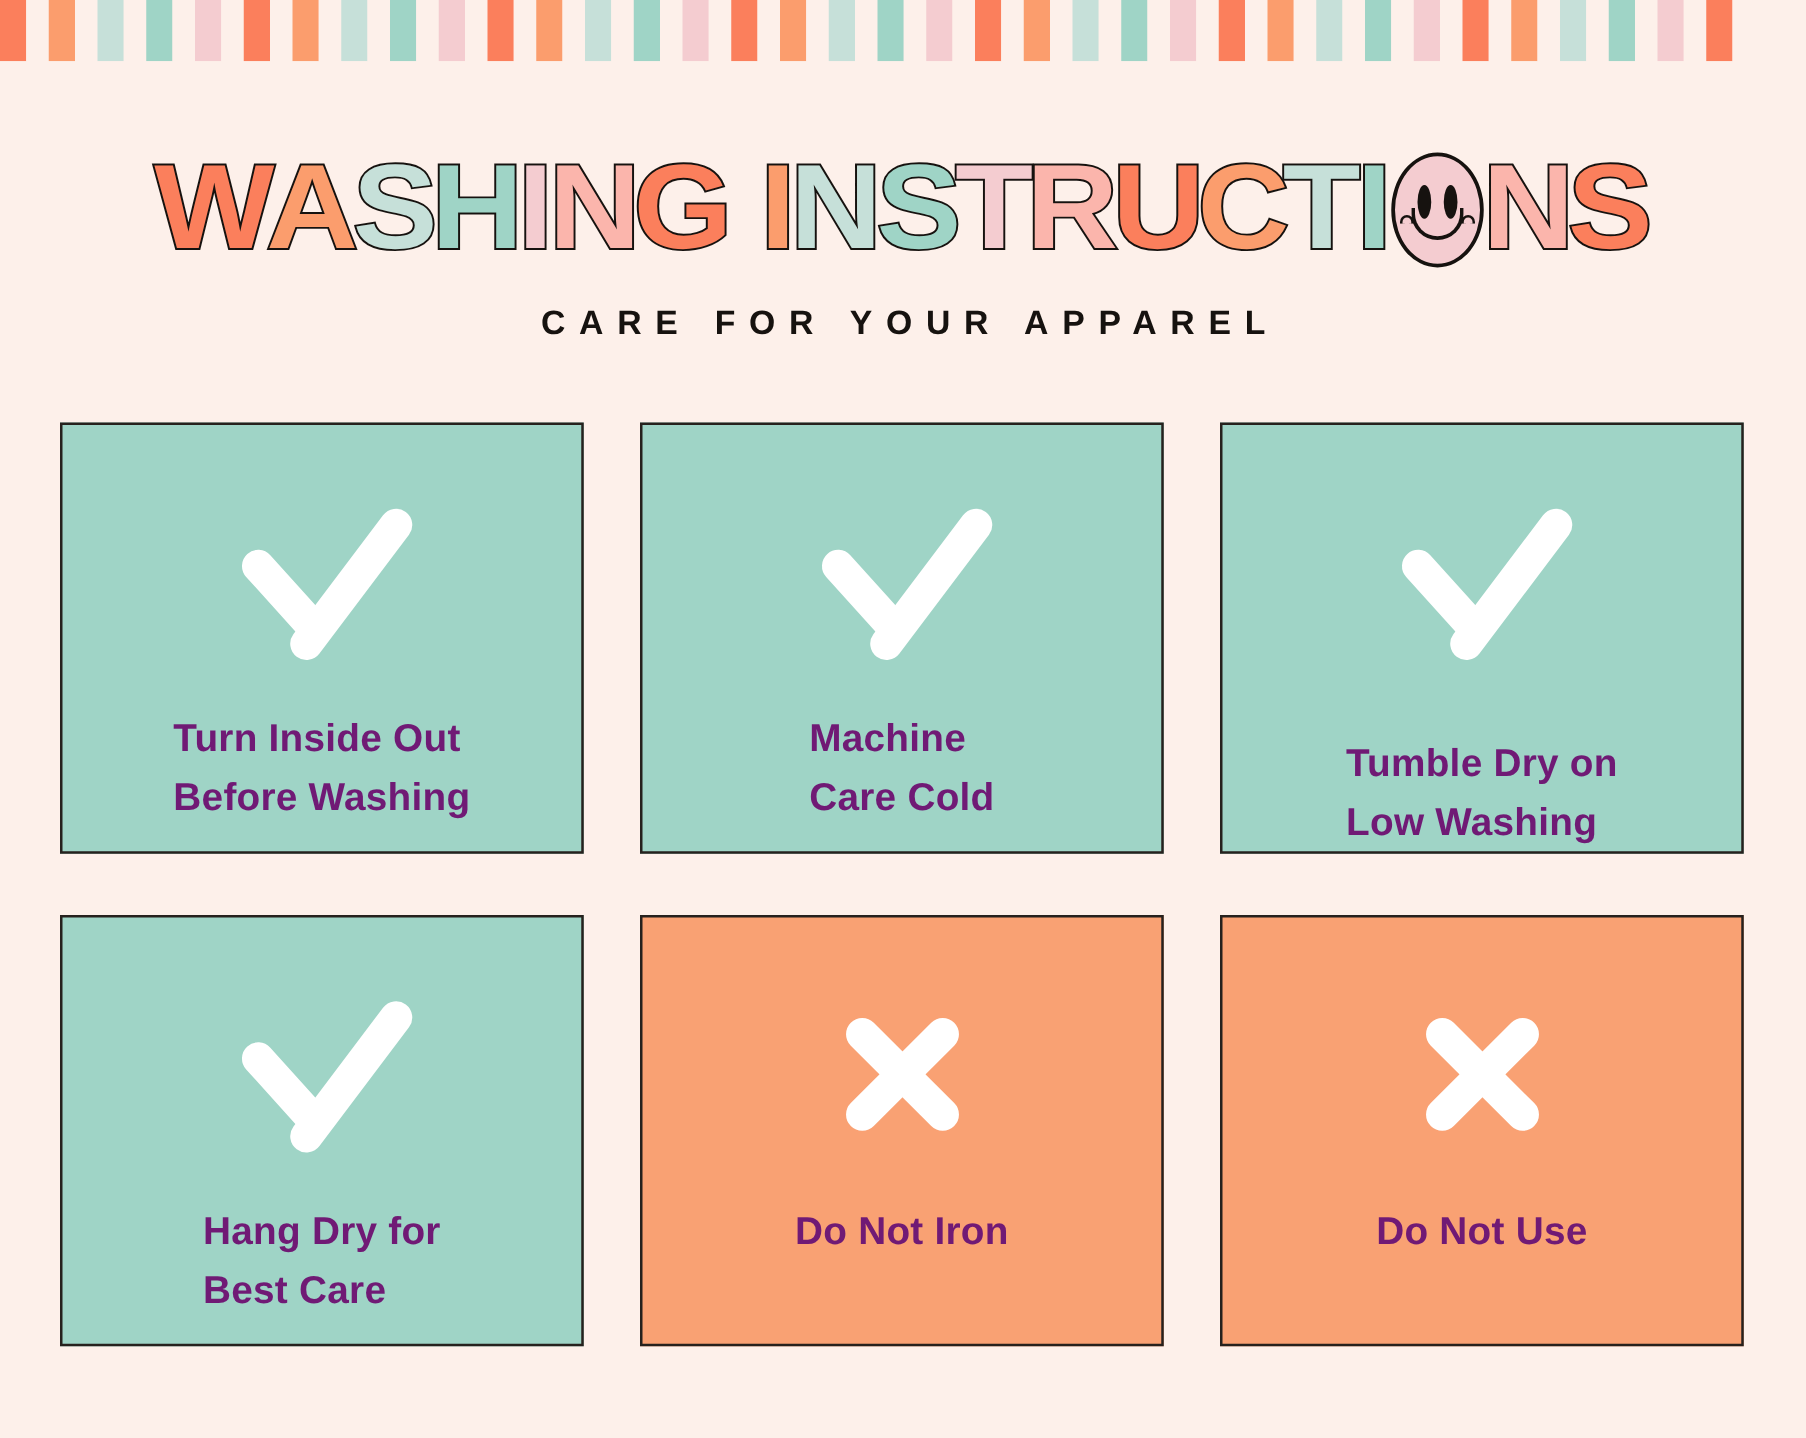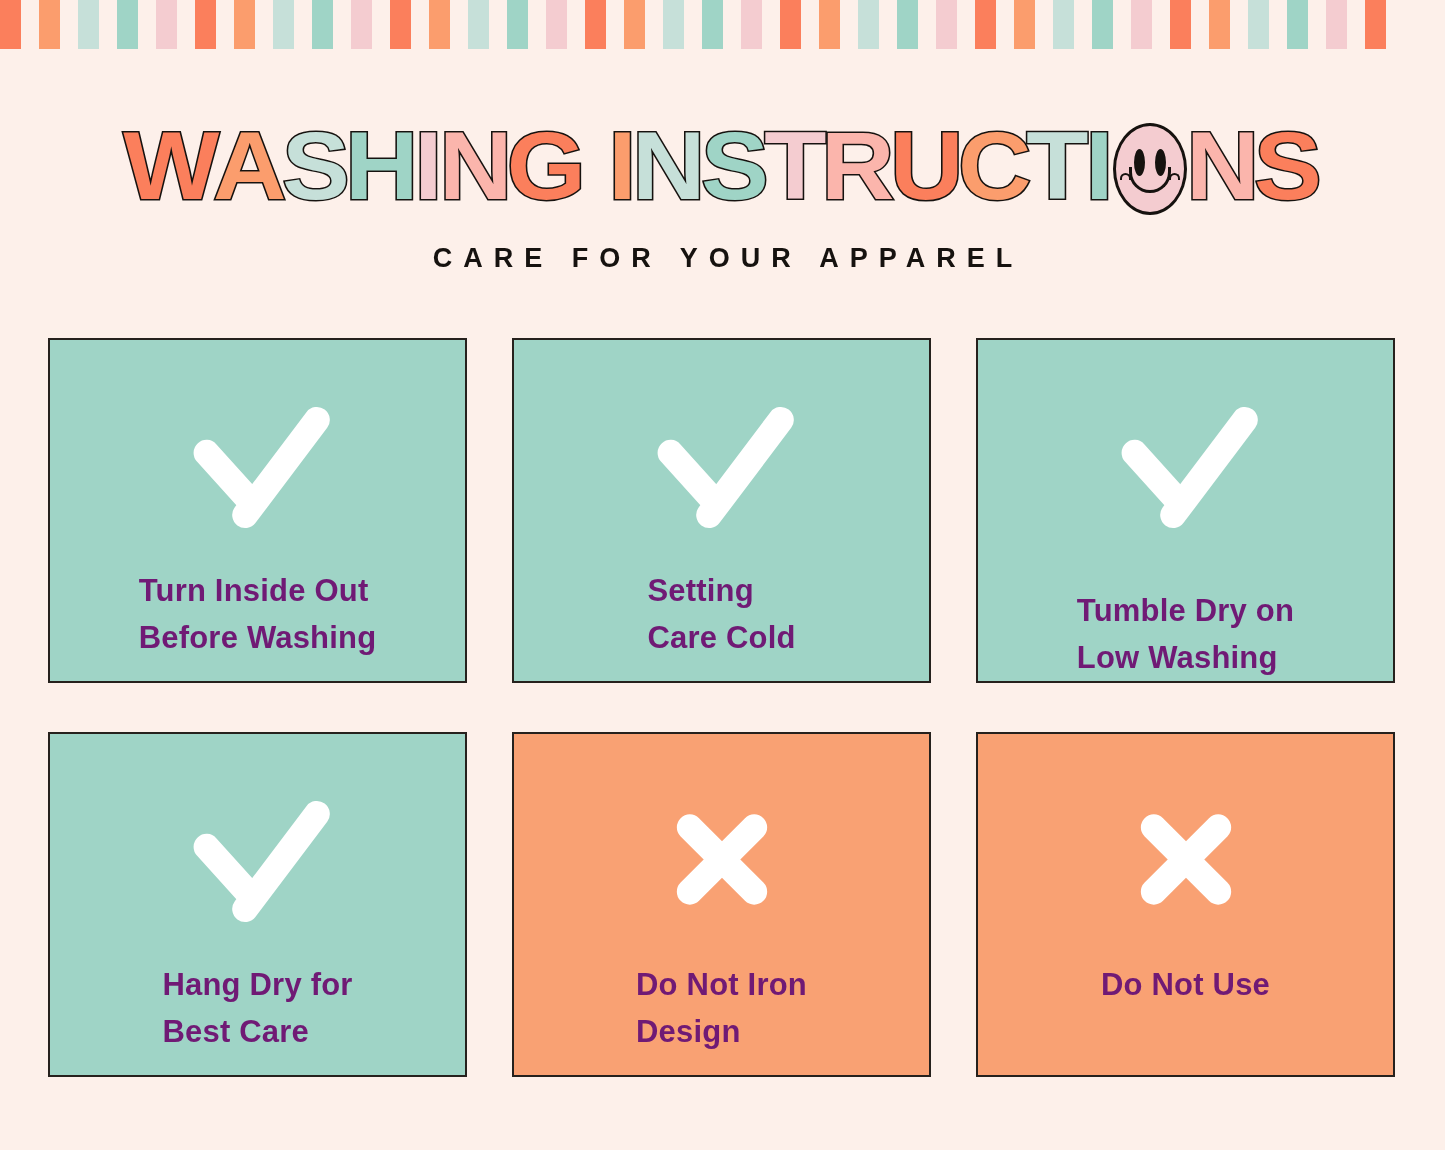--- a/index.html
+++ b/index.html
@@ -293,21 +293,21 @@
         <div>Turn Inside Out</div>
         <div>Before Washing</div>
       </div>
     </div>
     <div class="card" style="background: rgb(159, 212, 198);">
       <div class="icon-box check">
         <span class="bar short"></span>
         <span class="bar long"></span>
       </div>
       <div class="card-label">
-        <div>Setting</div>
+        <div>Machine</div>
         <div>Care Cold</div>
       </div>
     </div>
     <div class="card" style="background: rgb(159, 212, 198); gap: 32px;">
       <div class="icon-box check">
         <span class="bar short"></span>
         <span class="bar long"></span>
       </div>
       <div class="card-label">
         <div>Tumble Dry on</div>
@@ -324,21 +324,20 @@
         <div>Best Care</div>
       </div>
     </div>
     <div class="card" style="background: rgb(249, 161, 115);">
       <div class="icon-box cross">
         <span class="bar a"></span>
         <span class="bar b"></span>
       </div>
       <div class="card-label">
         <div>Do Not Iron</div>
-        <div>Design</div>
       </div>
     </div>
     <div class="card" style="background: rgb(249, 161, 115);">
       <div class="icon-box cross">
         <span class="bar a"></span>
         <span class="bar b"></span>
       </div>
       <div class="card-label">
         <div>Do Not Use</div>
       </div>

